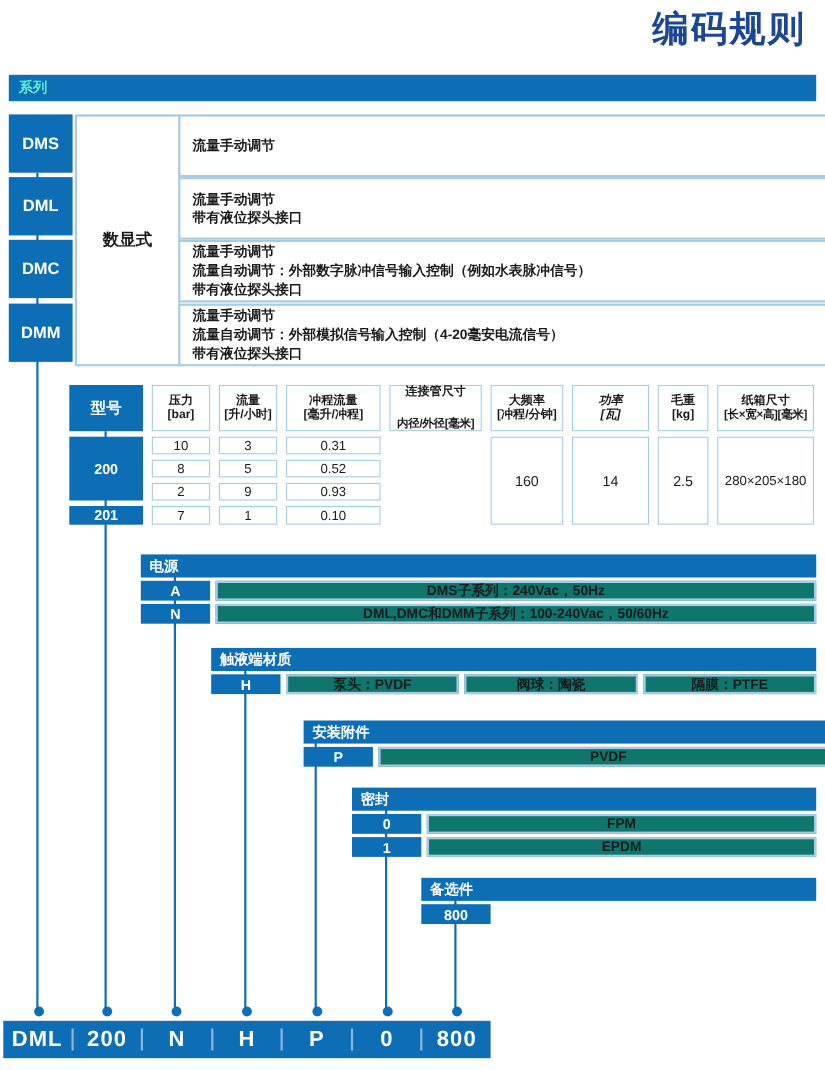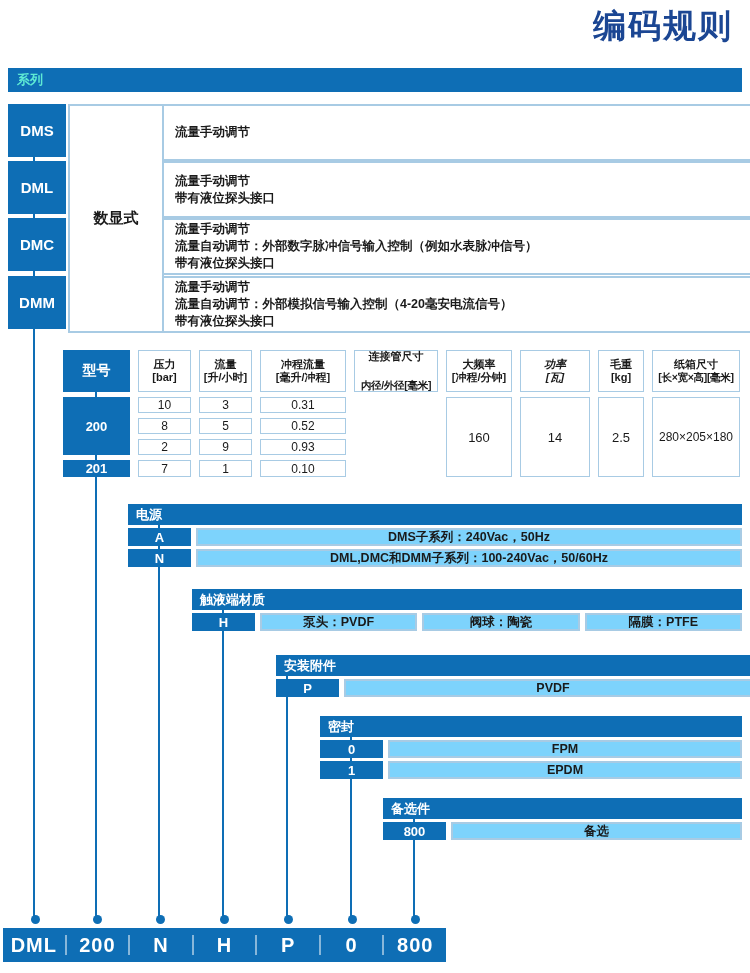--- a/index.html
+++ b/index.html
@@ -43,21 +43,21 @@
     font-size:12px;box-sizing:border-box;}
   #model-table .code{font-size:13px;}
 
   
   .sec{position:absolute;z-index:1;}
   .sec-header{height:21px;background:var(--primary);color:#fff;font-size:13px;font-weight:bold;line-height:21px;
     padding-left:8px;margin-bottom:3px;box-sizing:border-box;}
   .sec-row{display:flex;gap:5px;margin-bottom:3px;height:18px;}
   .sec-code{width:63px;flex:none;background:var(--primary);color:#fff;font-weight:bold;font-size:13px;
     display:flex;align-items:center;justify-content:center;}
-  .sec-cell{flex:1;background:#7dd3fc;border:2px solid var(--border_light);display:flex;align-items:center;justify-content:center;
+  .sec-cell{flex:1;background:#0f766e;border:2px solid var(--border_light);display:flex;align-items:center;justify-content:center;
     font-size:12.5px;font-weight:600;box-sizing:border-box;}
 
   
   #code-bar{position:absolute;left:3px;top:928px;width:443px;height:34px;background:var(--primary);display:flex;
     align-items:stretch;z-index:1;}
   .code-seg{flex:1;display:flex;align-items:center;justify-content:center;color:#fff;font-weight:bold;font-size:20px;letter-spacing:1px;}
   .code-sep{width:2px;height:20px;background:rgba(255,255,255,0.5);align-self:center;}
 </style>
 </head>
 <body>
@@ -198,21 +198,20 @@
     <div class="sec-row">
       <div class="sec-code">1</div>
       <div class="sec-cell">EPDM</div>
     </div>
   </div>
 
   <div class="sec" style="left:383px;top:798px;width:359px;">
     <div class="sec-header">备选件</div>
     <div class="sec-row">
       <div class="sec-code">800</div>
-      <div class="sec-cell">备选</div>
     </div>
   </div>
 
   <div class="dot" style="left:31px;top:915px;"></div>
   <div class="dot" style="left:93px;top:915px;"></div>
   <div class="dot" style="left:156px;top:915px;"></div>
   <div class="dot" style="left:220px;top:915px;"></div>
   <div class="dot" style="left:284px;top:915px;"></div>
   <div class="dot" style="left:348px;top:915px;"></div>
   <div class="dot" style="left:411px;top:915px;"></div>

